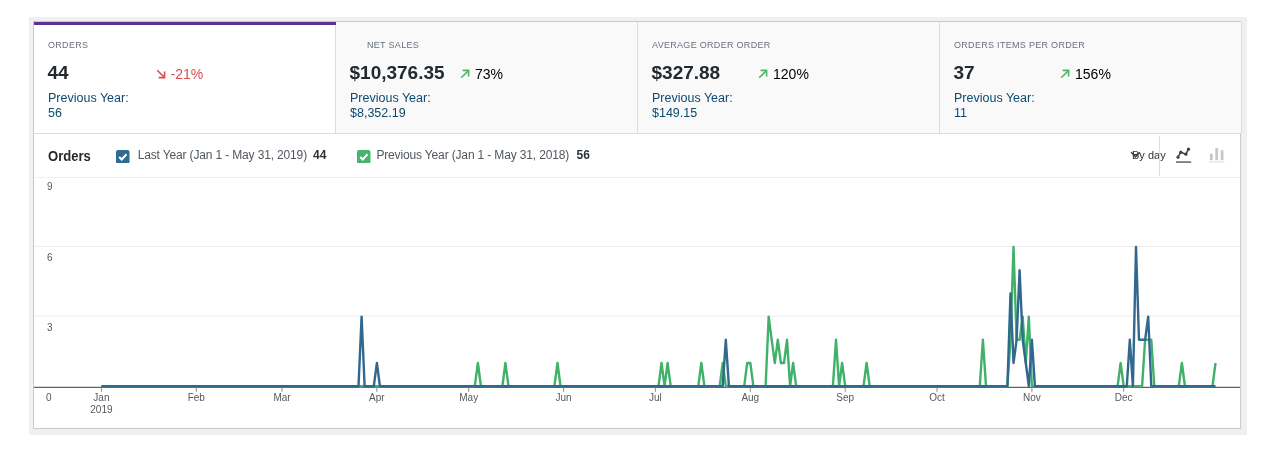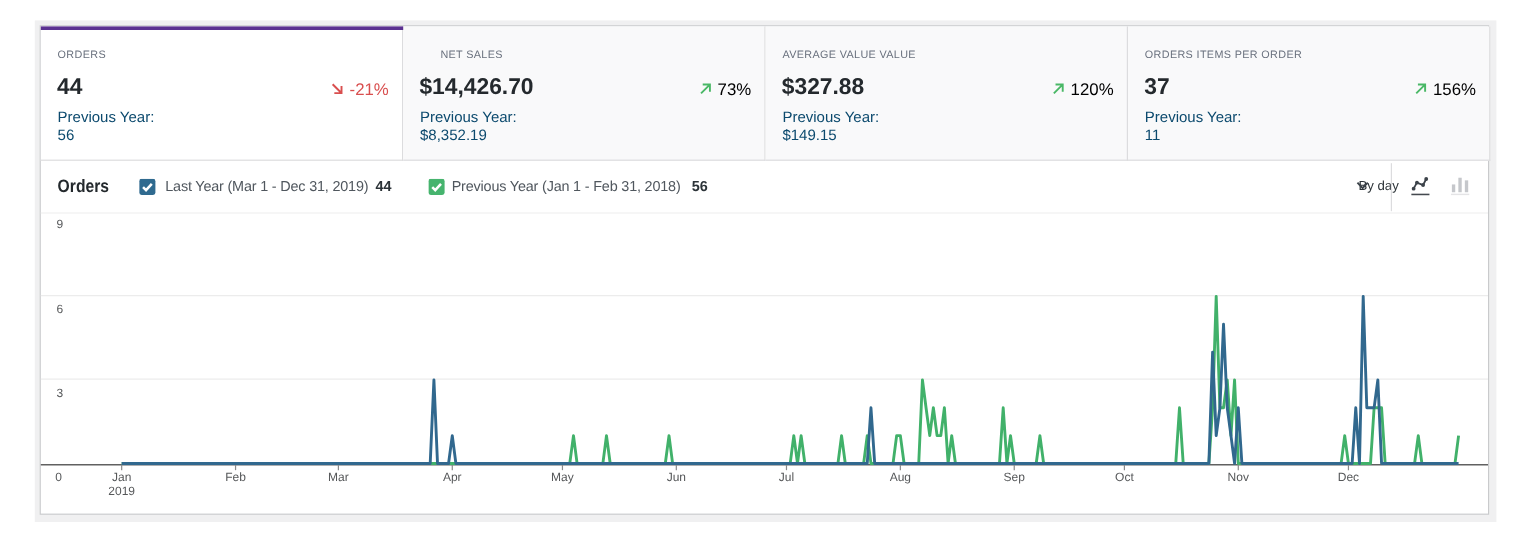--- a/index.html
+++ b/index.html
@@ -3,21 +3,21 @@
 <style>
 * { margin:0; padding:0; box-sizing:border-box; }
 html,body { width:1266px; height:458px; background:#fff; font-family:"Liberation Sans",sans-serif; position:relative; overflow:hidden; }
 div,span { position:absolute; }
 .wrap { left:29px; top:17px; width:1218px; height:418px; background:#f0f0f1; }
 .inner { left:33px; top:21px; width:1208px; height:408px; border:1px solid #c9cacc; background:#fff; }
 .card { top:22px; width:302px; height:112px; border-right:1px solid #dcdcde; border-bottom:1px solid #dcdcde; }
 .selbar { top:21.7px; width:302px; height:3.7px; background:#5b3191; z-index:3; }
 .clabel { top:40px; font-size:9px; letter-spacing:0.3px; color:#69707d; z-index:2; }
 .cval { top:62px; font-size:19px; font-weight:bold; color:#24292d; z-index:2; }
-.ctrend { top:65.5px; width:290px; text-align:right; font-size:14px; z-index:2; }
+.ctrend { top:65.5px; width:290px; text-align:center; font-size:14px; z-index:2; }
 .red { color:#d94f4f; position:static; }
 .grn { color:#000000; position:static; }
 .cprev { top:91px; font-size:12.5px; line-height:14.5px; color:#0c4a6e; z-index:2; }
 .ctitle { left:48px; top:147px; font-size:15px; transform:scaleX(0.87); transform-origin:0 0; font-weight:bold; color:#24292d; z-index:2; }
 .ltext { top:149.2px; font-size:12px; line-height:13.5px; letter-spacing:-0.15px; color:#50575e; z-index:2; }
 .lnum { top:149.2px; font-size:12px; line-height:13.5px; font-weight:bold; color:#2c3338; z-index:2; }
 .lcb { top:149px; z-index:2; }
 .byday { left:1088px; top:148.7px; font-size:11px; color:#2c3338; z-index:2;padding-left:44px; }
 .vsep { left:1159px; top:136px; height:40px; width:1px; background:#dcdcde; z-index:2; }
 .hline { left:34px; top:177px; width:1206px; height:1px; background:#f0f0f1; z-index:1; }
@@ -31,51 +31,51 @@
 <div class="selbar" style="left:34px"></div>
 <div class="card" style="left:34px;background:#fff"></div>
 <div class="clabel" style="left:48px">ORDERS</div>
 <div class="cval" style="left:47.5px">44</div>
 <div class="ctrend" style="left:34px"><span class="red"><svg class="inline" width="12" height="12" viewBox="0 0 12 12" style="vertical-align:-1px">
         <path d="M2.2 2.2 L9.3 9.3 M3.6 9.6 H9.6 V3.6" fill="none" stroke="#d94f4f" stroke-width="1.6"></path>
       </svg> -21%</span></div>
 <div class="cprev" style="left:48px">Previous Year:<br>56</div>
 <div class="card" style="left:336px;background:#f9f9fa"></div>
 <div class="clabel" style="left:367px">NET SALES</div>
-<div class="cval" style="left:349.5px">$14,426.70</div>
+<div class="cval" style="left:349.5px">$10,376.35</div>
 <div class="ctrend" style="left:336px"><span class="grn"><svg class="inline" width="12" height="12" viewBox="0 0 12 12" style="vertical-align:-1px">
         <path d="M2.2 9.8 L9.3 2.7 M3.6 2.4 H9.6 V8.4" fill="none" stroke="#4ab866" stroke-width="1.6"></path>
       </svg> 73%</span></div>
 <div class="cprev" style="left:350px">Previous Year:<br>$8,352.19</div>
 <div class="card" style="left:638px;background:#f9f9fa"></div>
-<div class="clabel" style="left:652px">AVERAGE VALUE VALUE</div>
+<div class="clabel" style="left:652px">AVERAGE ORDER ORDER</div>
 <div class="cval" style="left:651.5px">$327.88</div>
 <div class="ctrend" style="left:638px"><span class="grn"><svg class="inline" width="12" height="12" viewBox="0 0 12 12" style="vertical-align:-1px">
         <path d="M2.2 9.8 L9.3 2.7 M3.6 2.4 H9.6 V8.4" fill="none" stroke="#4ab866" stroke-width="1.6"></path>
       </svg> 120%</span></div>
 <div class="cprev" style="left:652px">Previous Year:<br>$149.15</div>
 <div class="card" style="left:940px;background:#f9f9fa"></div>
 <div class="clabel" style="left:954px">ORDERS ITEMS PER ORDER</div>
 <div class="cval" style="left:953.5px">37</div>
 <div class="ctrend" style="left:940px"><span class="grn"><svg class="inline" width="12" height="12" viewBox="0 0 12 12" style="vertical-align:-1px">
         <path d="M2.2 9.8 L9.3 2.7 M3.6 2.4 H9.6 V8.4" fill="none" stroke="#4ab866" stroke-width="1.6"></path>
       </svg> 156%</span></div>
 <div class="cprev" style="left:954px">Previous Year:<br>11</div>
 <div class="ctitle">Orders</div>
 <div class="lcb" style="left:116px"><svg class="inline" width="13.5" height="13.5" viewBox="0 0 13.5 13.5">
       <rect x="0" y="0" width="13.5" height="13.5" rx="2" fill="#2f6a8f"></rect>
       <path d="M3.2 7 L5.7 9.5 L10.5 4.2" fill="none" stroke="#fff" stroke-width="2.1"></path>
     </svg></div>
-<div class="ltext" style="left:137.7px">Last Year (Mar 1 - Dec 31, 2019)</div>
+<div class="ltext" style="left:137.7px">Last Year (Jan 1 - May 31, 2019)</div>
 <div class="lnum" style="left:313px">44</div>
 <div class="lcb" style="left:357px"><svg class="inline" width="13.5" height="13.5" viewBox="0 0 13.5 13.5">
       <rect x="0" y="0" width="13.5" height="13.5" rx="2" fill="#46b46e"></rect>
       <path d="M3.2 7 L5.7 9.5 L10.5 4.2" fill="none" stroke="#fff" stroke-width="2.1"></path>
     </svg></div>
-<div class="ltext" style="left:376.4px">Previous Year (Jan 1 - Feb 31, 2018)</div>
+<div class="ltext" style="left:376.4px">Previous Year (Jan 1 - May 31, 2018)</div>
 <div class="lnum" style="left:576.5px">56</div>
 <div class="byday">By day</div>
 <svg style="left:1129.5px;top:151px" width="11" height="8" viewBox="0 0 11 8">
     <path d="M1.2 1.2 L5.5 5.8 L9.8 1.2" fill="none" stroke="#3c434a" stroke-width="1.6"></path>
   </svg>
 <div class="vsep"></div>
 <div class="hline"></div>
 <svg style="left:1176px;top:146px" width="17" height="18" viewBox="0 0 17 18">
     <path d="M2 11.2 L4.8 6.2 L9.9 8.2 L12.5 3.2" fill="none" stroke="#3c434a" stroke-width="1.5"></path>
     <circle cx="2" cy="11.2" r="1.6" fill="#3c434a"></circle>

